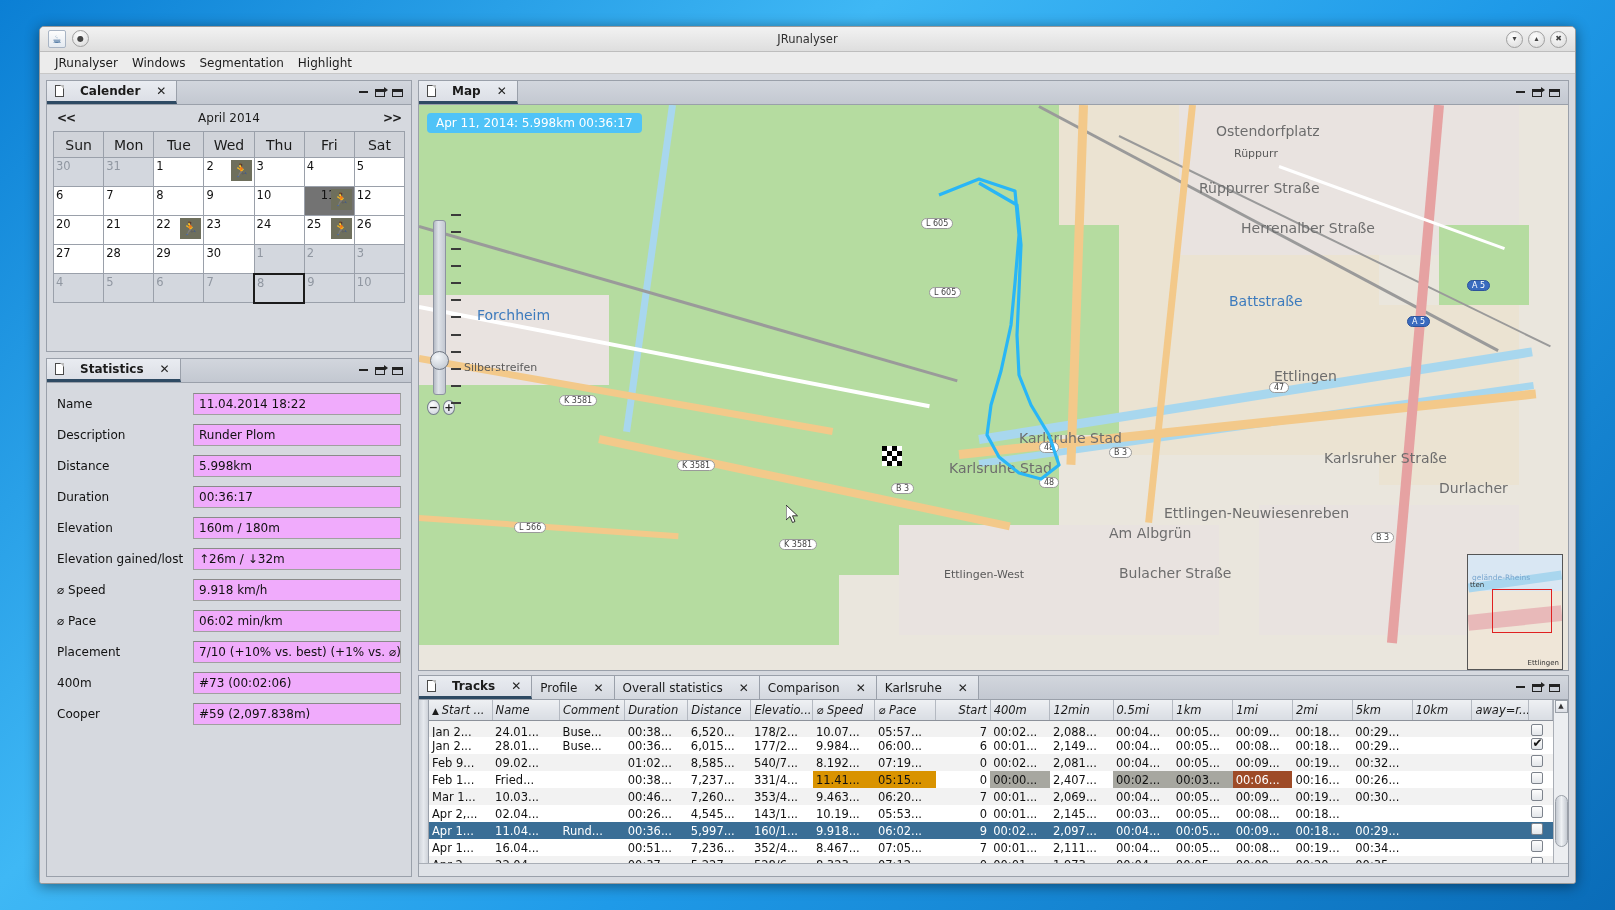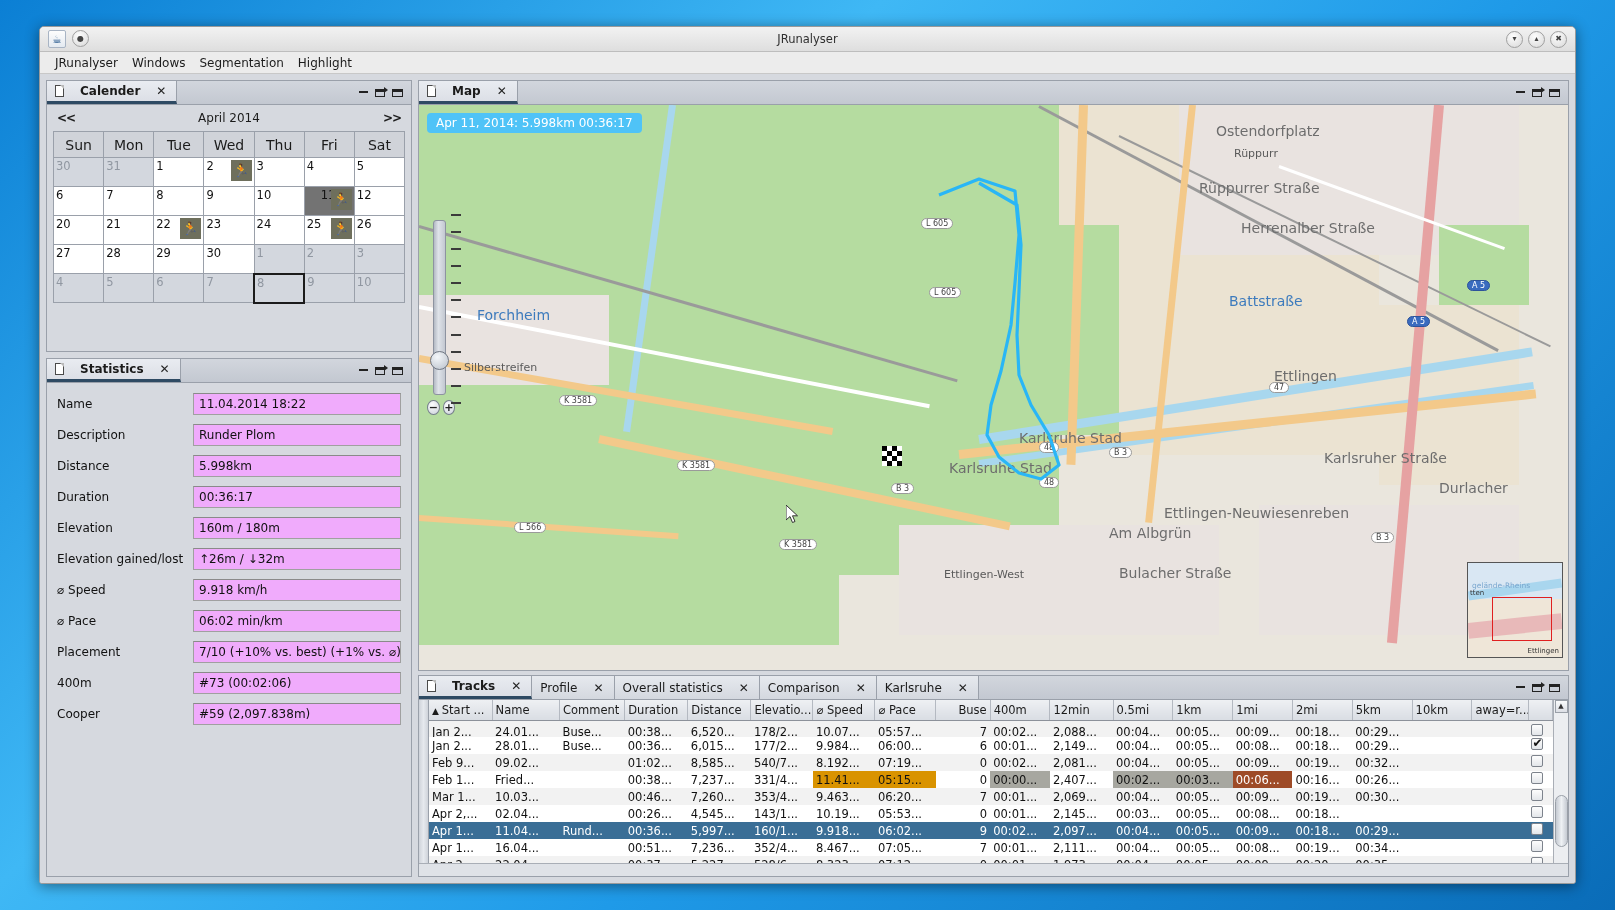--- a/index.html
+++ b/index.html
@@ -178,41 +178,41 @@
   .ticks { position:absolute; left:20px; top:-6px; height:190px; display:flex; flex-direction:column; justify-content:space-between;}
   .ticks i { display:block; width:10px; height:2px; background:#3b3b3b; }
   .zbtns { display:flex; gap:3px; margin-top:5px; margin-left:-4px; }
   .zbtn {
     width:15px; height:15px; border-radius:50%;
     background:radial-gradient(circle at 38% 30%,#fbfcfd,#ccd2da);
     border:1px solid #77808c; color:#222; font-size:11px; line-height:13px;
     text-align:center; font-weight:bold;
   }
   .minimap {
-    position:absolute; right:5px; bottom:12px; width:96px; height:96px;
+    position:absolute; right:5px; bottom:0; width:96px; height:116px;
     border:1px solid #555; overflow:hidden; z-index:25;
     background:#e8e0d4;
   }
   .minimap .mmrect { position:absolute; left:24px; top:34px; width:60px; height:44px; border:1.5px solid #e02020; }
   .minimap .mmlabel{ position:absolute; right:3px; bottom:2px; font-size:7px; color:#333;}
   .minimap .mmlabel2{ position:absolute; left:2px; top:26px; font-size:7px; color:#333;}
   .minimap .mmwater{ position:absolute; left:0; top:22px; width:100%; height:9px; background:#a9d6ee; transform:rotate(-8deg);}
   .minimap .mmtext{ position:absolute; left:4px; top:18px; font-size:7.5px; color:#7aa7cf;}
 
   
   .tracks-panel { height: 202px; flex: 0 0 202px; }
   .table-wrap { flex:1 1 auto; background:#fff; overflow:hidden; position:relative; display:flex; }
   .rowheader { width:10px; flex:0 0 10px; background:linear-gradient(90deg,#cfd3da,#e6e9ee,#cfd3da); border-right:1px solid #9aa0aa;}
   .tbl-scroll { flex:1 1 auto; overflow:hidden; position:relative; }
   table.tracks { border-collapse:collapse; width:100%; font-size:11.5px; table-layout:fixed; }
   table.tracks th {
     background:linear-gradient(#eef0f3,#d9dde3);
     border-right:1px solid #b4b9c1; border-bottom:1px solid #8c919a;
     font-weight:normal; font-size:11.5px; color:#1b1b1b;
-    height:20px; padding:0 3px; text-align:left; white-space:nowrap; overflow:hidden;
+    height:20px; padding:0 3px; text-align:left; white-space:nowrap; overflow:hidden;font-style:italic;
   }
   table.tracks th.num { text-align:right; }
   table.tracks td {
     height:17px; padding:0 3px; white-space:nowrap; overflow:hidden;
     color:#111; border-bottom:0;
   }
   table.tracks tr.odd td { background:#f2f2f2; }
   table.tracks tr.even td { background:#ffffff; }
   table.tracks tr.sel td { background:#3a6e96; color:#fff; }
   table.tracks td.num { text-align:right; }
@@ -630,21 +630,21 @@
               <thead>
                   <tr id="tracks-head">
                     <th><span style="font-size: 9px;">▲ </span><span>Start ...</span></th>
                     <th><span>Name</span></th>
                     <th><span>Comment</span></th>
                     <th><span>Duration</span></th>
                     <th><span>Distance</span></th>
                     <th><span>Elevatio...</span></th>
                     <th><span>⌀ Speed</span></th>
                     <th><span>⌀ Pace</span></th>
-                    <th class="num"><span>Buse</span></th>
+                    <th class="num"><span>Start</span></th>
                     <th><span>400m</span></th>
                     <th><span>12min</span></th>
                     <th><span>0.5mi</span></th>
                     <th><span>1km</span></th>
                     <th><span>1mi</span></th>
                     <th><span>2mi</span></th>
                     <th><span>5km</span></th>
                     <th><span>10km</span></th>
                     <th><span>away=r...</span></th>
                     <th></th>

